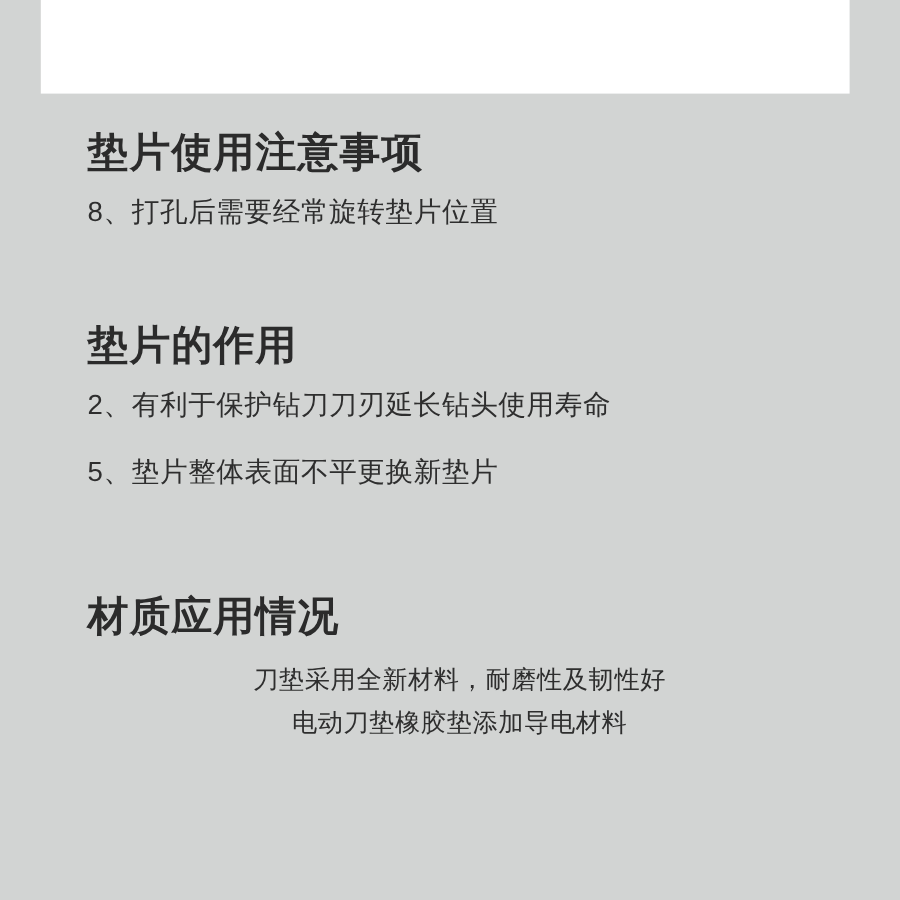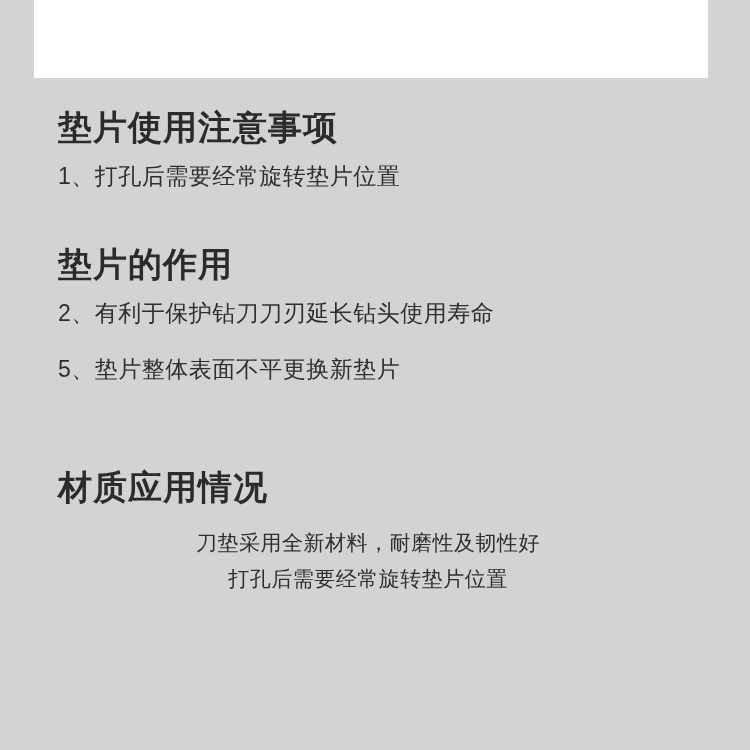--- a/index.html
+++ b/index.html
@@ -24,29 +24,29 @@
   .top-banner {
     position: absolute;
     left: 34px;
     top: 0;
     width: 674px;
     height: 78px;
     background: #ffffff;
   }
   .content {
     position: absolute;
-    left: 0;
+    left: 15px;
     top: 78px;
     width: 678px;
   }
   .section {
     padding: 0 0 0 58px;
   }
   .sec-1 { margin-top: 28px; }
-  .sec-2 { margin-top: 50px; }
+  .sec-2 { margin-top: 74px; }
   .sec-3 { margin-top: 82px; }
 
   .heading {
     font-size: 34px;
     font-weight: bold;
     color: #2b2b2b;
     letter-spacing: 1px;
     line-height: 1.25;
     margin: 0 0 10px 0;
   }
@@ -59,42 +59,42 @@
   }
   .item:last-child { margin-bottom: 0; }
   .line {
     font-size: 21px;
     color: #2e2e2e;
     line-height: 1.7;
     margin: 0;
     letter-spacing: 0.5px;
     text-align: center;
   }
-  .sec-3 .heading { margin-bottom: 14px; font-family: Liberation Mono, monospace; }
+  .sec-3 .heading { margin-bottom: 14px; }
 </style>
 </head>
 <body>
 
 <div class="page">
 
   <div class="top-banner"></div>
 
   <div class="content">
 
     <div class="section sec-1">
       <h2 class="heading">垫片使用注意事项</h2>
-      <p class="item">1、打孔后需要经常旋转垫片位置</p>
+      <p class="item">8、打孔后需要经常旋转垫片位置</p>
     </div>
 
     <div class="section sec-2">
       <h2 class="heading">垫片的作用</h2>
       <p class="item">2、有利于保护钻刀刀刃延长钻头使用寿命</p>
       <p class="item">5、垫片整体表面不平更换新垫片</p>
     </div>
 
     <div class="section sec-3">
       <h2 class="heading">材质应用情况</h2>
       <p class="line">刀垫采用全新材料，耐磨性及韧性好</p>
-      <p class="line">打孔后需要经常旋转垫片位置</p>
+      <p class="line">电动刀垫橡胶垫添加导电材料</p>
     </div>
 
   </div>
 </div>
 
 </body></html>

